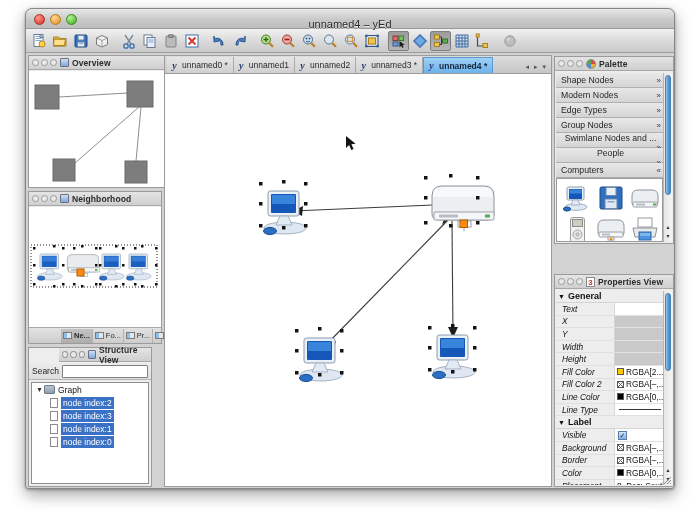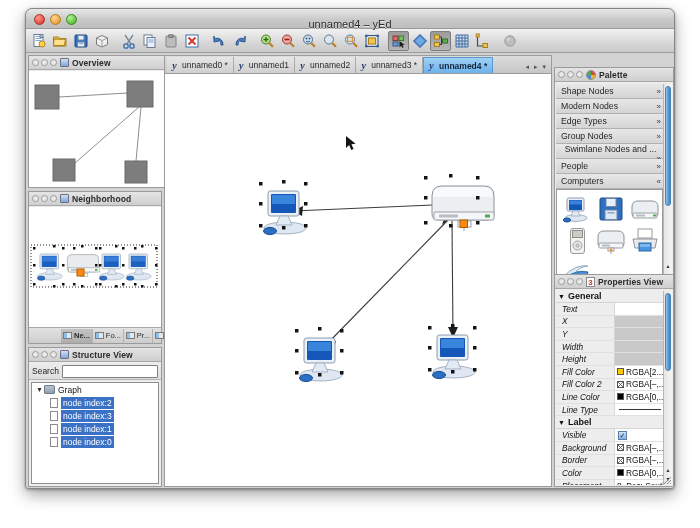--- a/index.html
+++ b/index.html
@@ -98,21 +98,21 @@
     height: 14px; display: flex; align-items: center;
     padding: 0 2px; font-size: 7.5px; color: #2b2b2b;
     border-right: 1px solid #b2b2b2;
   }
   .nb-tab.active { background: linear-gradient(#c3c3c3, #aeaeae); font-weight: bold; margin-left: 32px; }
   .nb-tab .tico {
     width: 9px; height: 7px; margin-right: 2px;
     border: 1px solid #7a7a7a; background: linear-gradient(90deg,#8fbfe8 0 45%, #dfe7ef 45% 100%);
   }
   
-  #structure { left: 2px; top: 294px; width: 134px; height: 140px; }
+  #structure { left: 2px; top: 294px; width: 124px; height: 140px; padding-left: 30px; }
   #search-row {
     position: absolute; left:0; right:0; top:15px; height:17px;
     background: linear-gradient(#ececec,#dedede);
     display: flex; align-items: center; padding-left: 3px;
     border-bottom: 1px solid #b5b5b5;
     justify-content: center;
   }
   #search-row .lbl { font-size: 8.5px; color: #222; margin-right: 3px; }
   #search-row .inp {
     flex: 1; height: 13px; margin-right: 3px;
@@ -162,21 +162,21 @@
   }
   #tabnav { margin-left: auto; display: flex; align-items: center; gap: 5px; padding: 0 5px 2px 0; font-size: 7px; color: #555; }
   #canvas {
     position: absolute; left: 0; right: 0; top: 18px; bottom: 0;
     background: #ffffff; border: 1px solid #9b9b9b;
     overflow: hidden;
   }
 
   
   #right { position: absolute; left: 528px; top: 2px; width: 120px; bottom: 2px; }
-  #palette { position: absolute; left: 0; top: 12px; width: 120px; height: 216px; background:#ededed; border:1px solid #9b9b9b; }
+  #palette { position: absolute; left: 0; top: 1px; width: 120px; height: 188px; background:#ededed; border:1px solid #9b9b9b; }
   .pal-icon-circ {
     width: 10px; height: 10px; margin: 0 3px 0 1px; border-radius: 50%;
     background:
       conic-gradient(#e04a3a 0 25%, #f0b429 0 50%, #4a8fd6 0 75%, #58a84c 0);
     border: 1px solid #8a8a8a;
   }
   .sect-row {
     height: 15px; display: flex; align-items: center;
     padding: 0 3px 0 5px;
     background: linear-gradient(#e8e8e8,#d4d4d4);
@@ -755,21 +755,21 @@
             <span class="chev">»</span>
           </div>
           <div class="sect-row" style="position:absolute;left:1px;right:10px;top:61px;">
             <span>Group Nodes</span>
             <span class="chev">»</span>
           </div>
           <div class="sect-row" style="position:absolute;left:1px;right:10px;top:76px;flex-direction:column;">
             <span>Swimlane Nodes and ...</span>
             <span class="chev">»</span>
           </div>
-          <div class="sect-row" style="position:absolute;left:1px;right:10px;top:91px;">
+          <div class="sect-row" style="position:absolute;left:1px;right:10px;top:91px;flex-direction:column;">
             <span>People</span>
             <span class="chev">»</span>
           </div>
           <div class="sect-row" style="position:absolute;left:1px;right:10px;top:106px;">
             <span>Computers</span>
             <span class="chev">«</span>
           </div>
 
           <div id="pal-items">
             <div class="pal-cell">

